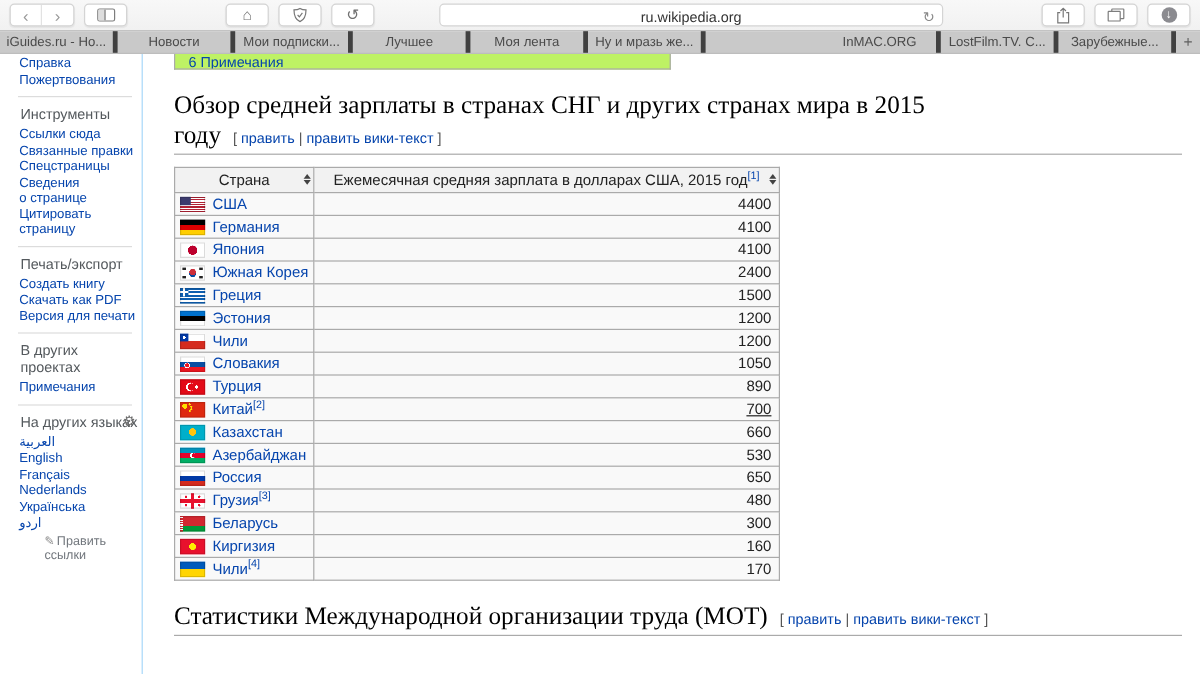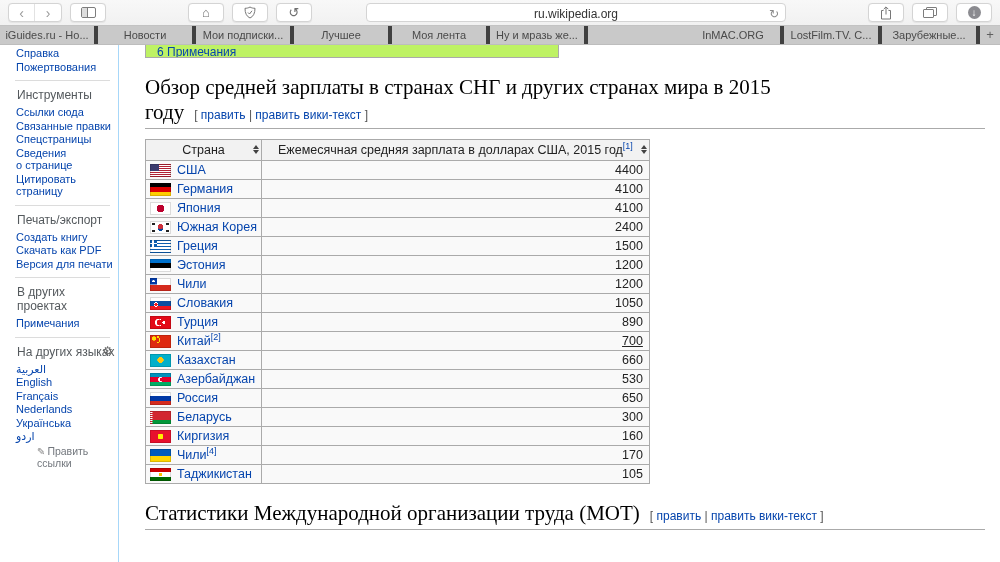--- a/index.html
+++ b/index.html
@@ -334,34 +334,34 @@
             </tr>
             <tr>
               <td class="country-cell"><span class="flag flag-azerbaijan"></span><a class="wlink">Азербайджан</a></td>
               <td class="value-cell"><span>530</span></td>
             </tr>
             <tr>
               <td class="country-cell"><span class="flag flag-russia"></span><a class="wlink">Россия</a></td>
               <td class="value-cell"><span>650</span></td>
             </tr>
             <tr>
+              <td class="country-cell"><span class="flag flag-georgia"></span><a class="wlink">Грузия</a><sup class="ref">[3]</sup></td>
+              <td class="value-cell"><span>480</span></td>
+            </tr>
+            <tr>
               <td class="country-cell"><span class="flag flag-belarus"></span><a class="wlink">Беларусь</a></td>
               <td class="value-cell"><span>300</span></td>
             </tr>
             <tr>
               <td class="country-cell"><span class="flag flag-kyrgyzstan"></span><a class="wlink">Киргизия</a></td>
               <td class="value-cell"><span>160</span></td>
             </tr>
             <tr>
               <td class="country-cell"><span class="flag flag-ukraine"></span><a class="wlink">Чили</a><sup class="ref">[4]</sup></td>
               <td class="value-cell"><span>170</span></td>
-            </tr>
-            <tr>
-              <td class="country-cell"><span class="flag flag-tajikistan"></span><a class="wlink">Таджикистан</a></td>
-              <td class="value-cell"><span>105</span></td>
             </tr>
           </tbody>
       </table>
 
       <h2 class="wiki-h"><span>Статистики Международной организации труда (МОТ)</span><span class="editsection"><span>[</span> <a>править</a> <span>|</span> <a>править вики-текст</a> <span>]</span></span></h2>
 
     </main>
   </div>
 </div>
 

